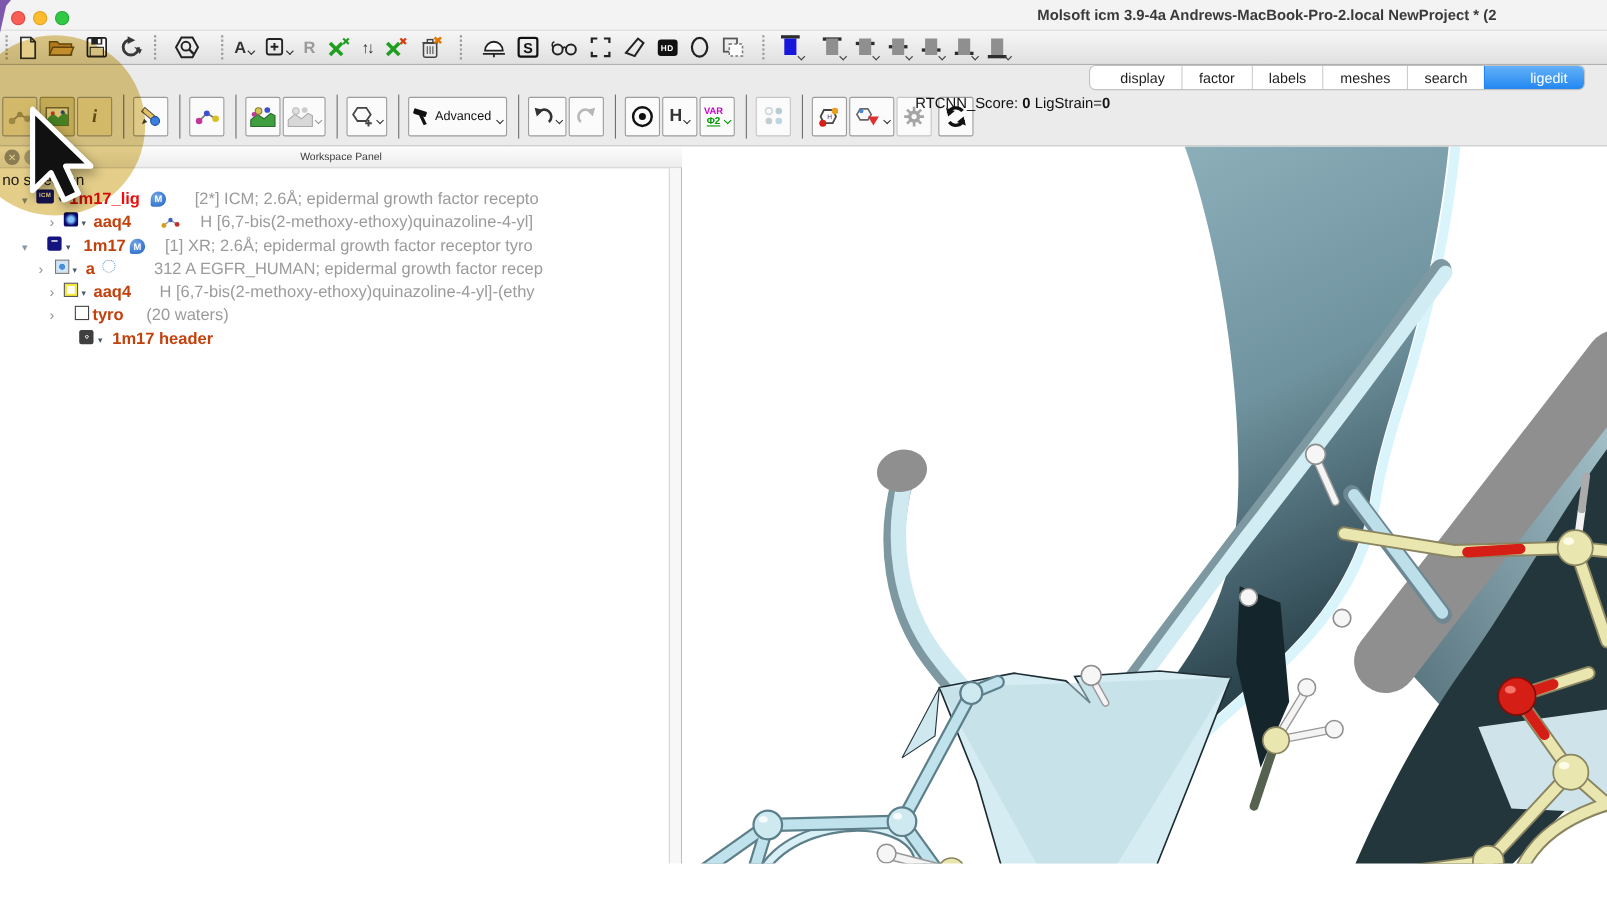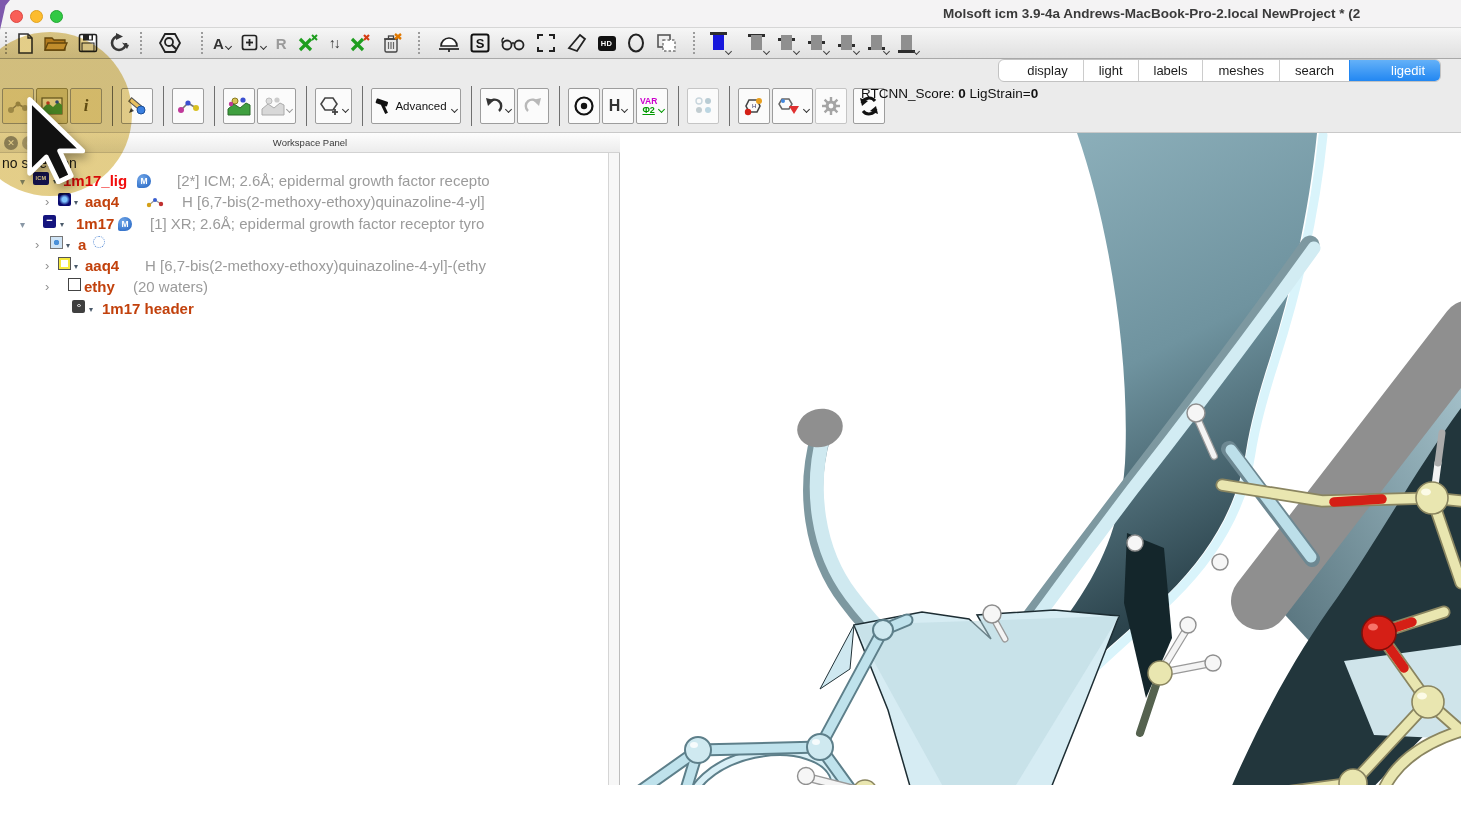--- a/index.html
+++ b/index.html
@@ -38,21 +38,21 @@
   .tab.active { background:linear-gradient(#64b1f8,#2287f2); color:#fff; border-left-color:#2287f2;padding-left:41px; }
   #toolbar2 { position:absolute; left:2px; top:27px; display:flex; align-items:center; }
   .tb2 { height:36px; min-width:32px; border:1px solid #9d9d9d; background:#fbfbfb; border-radius:2px; margin-right:2px; display:flex; align-items:center; justify-content:center; padding:0 3px; }
   .tb2.lit { background:#d9d2a0; border-color:#9a9360; }
   .tb2.spot { background:#ece5c5; }
   .vsep2 { width:0; height:40px; border-left:1px solid #6f6f6f; margin:0 8px; }
   .adv-label { font-size:11.5px; color:#111; margin:0 3px; }
   .vp { display:flex; flex-direction:column; line-height:9px; align-items:center; }
   .vp .v1 { color:#cc00cc; font-size:8.5px; font-weight:bold; }
   .vp .v2 { color:#009900; font-size:9px; font-weight:bold;text-decoration:underline; }
-  #score { position:absolute; left:832px; top:27px; font-size:13.5px; color:#111; white-space:nowrap;margin-left:29px; }
+  #score { position:absolute; left:832px; top:27px; font-size:13.5px; color:#111; white-space:nowrap; }
   #score b { font-weight:bold; }
   .info-i { font-family:"Liberation Serif", serif; font-style:italic; font-weight:bold; font-size:17px; color:#6b5d1e; }
 
   
   #workspace { position:absolute; left:0; top:133px; width:620px; height:688px; background:#fff; border-right:1px solid #bdbdbd; z-index:3; }
   #ws-header { position:absolute; left:0; top:0; width:620px; height:20px; background:linear-gradient(#fdfdfd,#ececec); border-bottom:1px solid #d2d2d2; text-align:center; font-size:9.5px; color:#3a3a3a; line-height:19px; }
   .ws-circle { position:absolute; top:3px; width:14px; height:14px; border-radius:50%; background:#9a9a9a; color:#fff; font-size:9px; line-height:14px; text-align:center; }
   #ws-status { position:absolute; left:2px; top:22px; font-size:14px; color:#1c1c1c; }
   #scrollstrip { position:absolute; left:608px; top:20px; width:11px; height:668px; background:#f7f7f7; border-left:1px solid #d5d5d5; }
   #tree { position:absolute; left:0; top:39px; width:606px; height:648px; overflow:hidden; }
@@ -261,21 +261,21 @@
     <div class="rep">
         <div class="bar" style="top:20px"></div>
         <div class="blk"></div>
         <span class="cv"></span>
       </div>
   </div>
 
   <div id="band2">
     <div id="tabs">
       <div class="tab">display</div>
-      <div class="tab">light</div>
+      <div class="tab">factor</div>
       <div class="tab">labels</div>
       <div class="tab">meshes</div>
       <div class="tab">search</div>
       <div class="tab active">ligedit</div>
     </div>
 
     <div id="toolbar2">
       <div class="tb2 spot">
         <svg width="22" height="20">
             <line x1="4" y1="14" x2="11" y2="8" stroke="#9a9070" stroke-width="1.6"></line>
@@ -480,34 +480,35 @@
         <span class="ti mbub" style="left:118px; top:2px">M</span>
         <span class="tdesc" style="left:150px">[1] XR; 2.6Å; epidermal growth factor receptor tyro</span>
       </div>
 
       <div class="trow">
         <span class="exp" style="left:35px">›</span>
         <span class="ti cbb" style="left:50px"></span>
         <span class="caret" style="left:66px">▾</span>
         <span class="tname" style="left:78px">a</span>
         <span class="ti pocket" style="left:93px"></span>
+        <span class="tdesc" style="left:140px">312 A EGFR_HUMAN; epidermal growth factor recep</span>
       </div>
 
       <div class="trow">
         <span class="exp" style="left:45px">›</span>
         <span class="ti cby" style="left:58px"></span>
         <span class="caret" style="left:74px">▾</span>
         <span class="tname" style="left:85px">aaq4</span>
         <span class="tdesc" style="left:145px">H [6,7-bis(2-methoxy-ethoxy)quinazoline-4-yl]-(ethy</span>
       </div>
 
       <div class="trow">
         <span class="exp" style="left:45px">›</span>
         <span class="ti cbe" style="left:68px"></span>
-        <span class="tname" style="left:84px">ethy</span>
+        <span class="tname" style="left:84px">tyro</span>
         <span class="tdesc" style="left:133px">(20 waters)</span>
       </div>
 
       <div class="trow">
         <span class="ti hdricon" style="left:72px">‹›</span>
         <span class="caret" style="left:89px">▾</span>
         <span class="tname" style="left:102px">1m17 header</span>
       </div>
     </div>
   </div>

